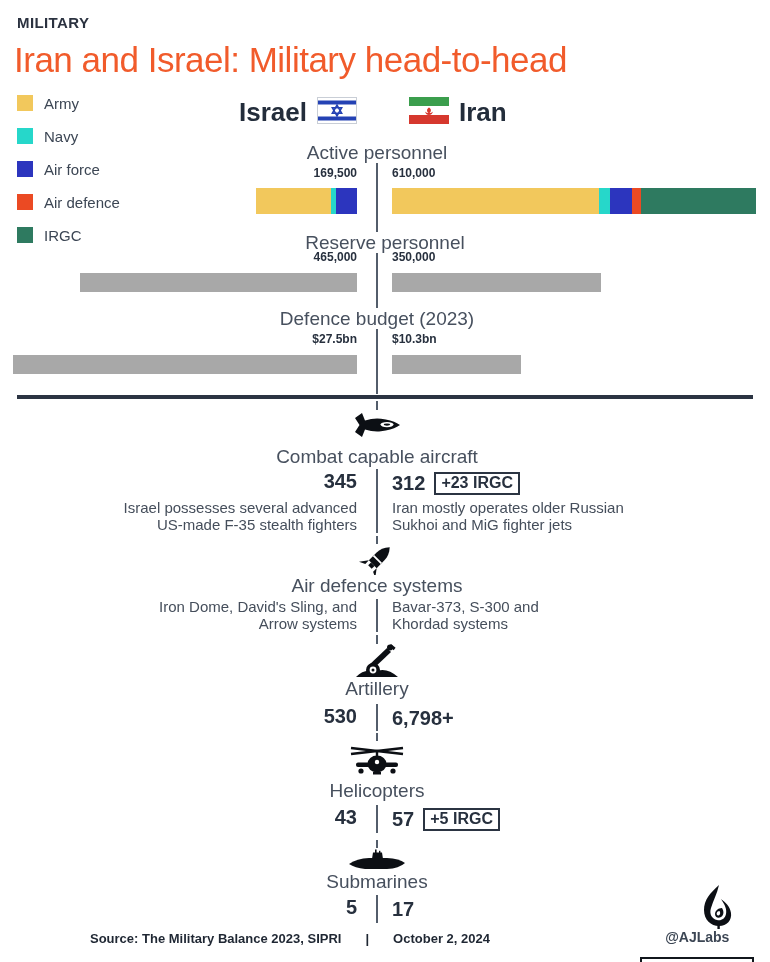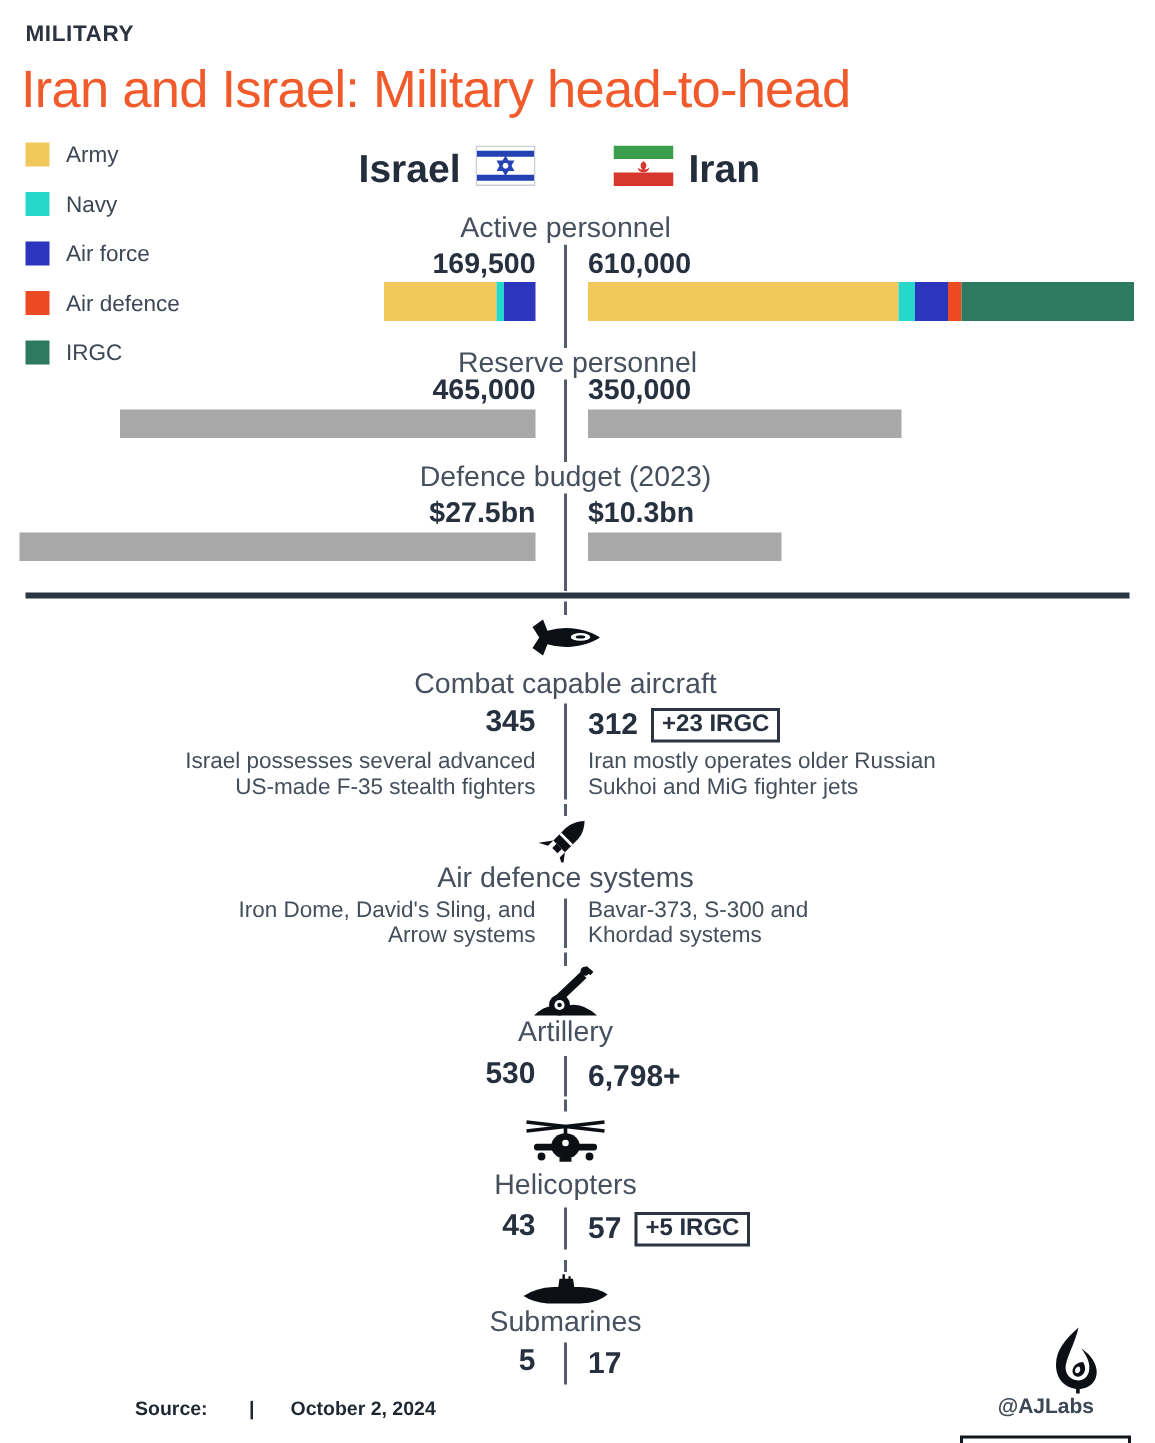--- a/index.html
+++ b/index.html
@@ -21,21 +21,21 @@
   .row .r { text-align:left;  padding-left:15px; }
   .country { font-size:26px; font-weight:bold; color:#232D3B; }
   .crow .l, .crow .r { display:flex; align-items:flex-start;padding-left:32px; }
   .crow .l { justify-content:flex-end; }
   .flag { display:inline-block; margin:0 0 0 10px; line-height:0; }
   .flag.iran { margin:0 10px 0 0; }
 
   .sec-h { position:absolute; left:0; width:754px; text-align:center; font-size:19px; color:#47505E; }
   .sec-h span { background:#fff; padding:0 7px; }
 
-  .num { font-size:19px; font-weight:bold; color:#27303E; }
+  .num { font-size:12px; font-weight:bold; color:#27303E; }
   .bignum { font-size:20px; font-weight:bold; color:#27303E; }
   .valrow .r { display:flex; align-items:center; }
   .badge { display:inline-block; margin-left:9px; border:2px solid #2B3442; padding:0 5px 1px 5px; font-size:16px; font-weight:bold; color:#27303E; white-space:nowrap; }
 
   .barrow .l { display:flex; justify-content:flex-end; padding-right:20px; }
   .barrow .r { padding-left:15px; }
   .bar { display:flex; height:100%; }
   .h26 { height:26px; } .h19 { height:19px; }
 
   .vl { position:absolute; left:376px; width:2px; background:#535D6B; }
@@ -310,20 +310,21 @@
       <text x="52" y="14.5" font-size="9" font-weight="bold" fill="#ffffff" text-anchor="middle" font-family="DejaVu Sans, sans-serif">$</text>
       <path d="M47 16 L57 6" stroke="#ffffff" stroke-width="1.4"></path>
       <text x="72" y="14.8" font-size="10" font-weight="bold" fill="#ffffff" text-anchor="middle" font-family="DejaVu Sans, sans-serif">↻</text>
       <text x="32" y="25" font-size="5.5" font-weight="bold" fill="#ffffff" text-anchor="middle" font-family="Liberation Sans, sans-serif">BY</text>
       <text x="52" y="25" font-size="5.5" font-weight="bold" fill="#ffffff" text-anchor="middle" font-family="Liberation Sans, sans-serif">NC</text>
       <text x="72" y="25" font-size="5.5" font-weight="bold" fill="#ffffff" text-anchor="middle" font-family="Liberation Sans, sans-serif">SA</text>
     </svg>
   </div>
   <div class="footer-src">
     <span>Source:</span>&nbsp;
+    <span>The Military Balance 2023, SIPRI</span>
     <span class="sep">|</span>
     <span>October 2, 2024</span>
   </div>
 
   <div class="aj-flame">
     <svg width="46" height="46" viewBox="0 0 46 46">
       <path fill="#0C0F14" d="M25 1 C16 9 10 16 10 26 C10 36 17 42 25 42 C33 42 38 36 37 29 C36 22 31 18 27 15 C31 21 33 25 32 30 C31 35 27 37 23 36 C18 35 15 30 17 24 C19 17 23 10 25 1 Z"></path>
       <path fill="#0C0F14" d="M28 24 C30 27 30 31 27 33 C24 35 21 33 21 30 C21 27 24 24 28 24 Z"></path>
       <path fill="#ffffff" d="M25.5 27 C26.6 28.4 26.4 30.4 25 31.2 C23.6 32 22.4 30.8 22.7 29.3 C23 27.9 24.2 27 25.5 27 Z"></path>
       <rect x="23.4" y="40" width="2.4" height="5" fill="#0C0F14"></rect>

